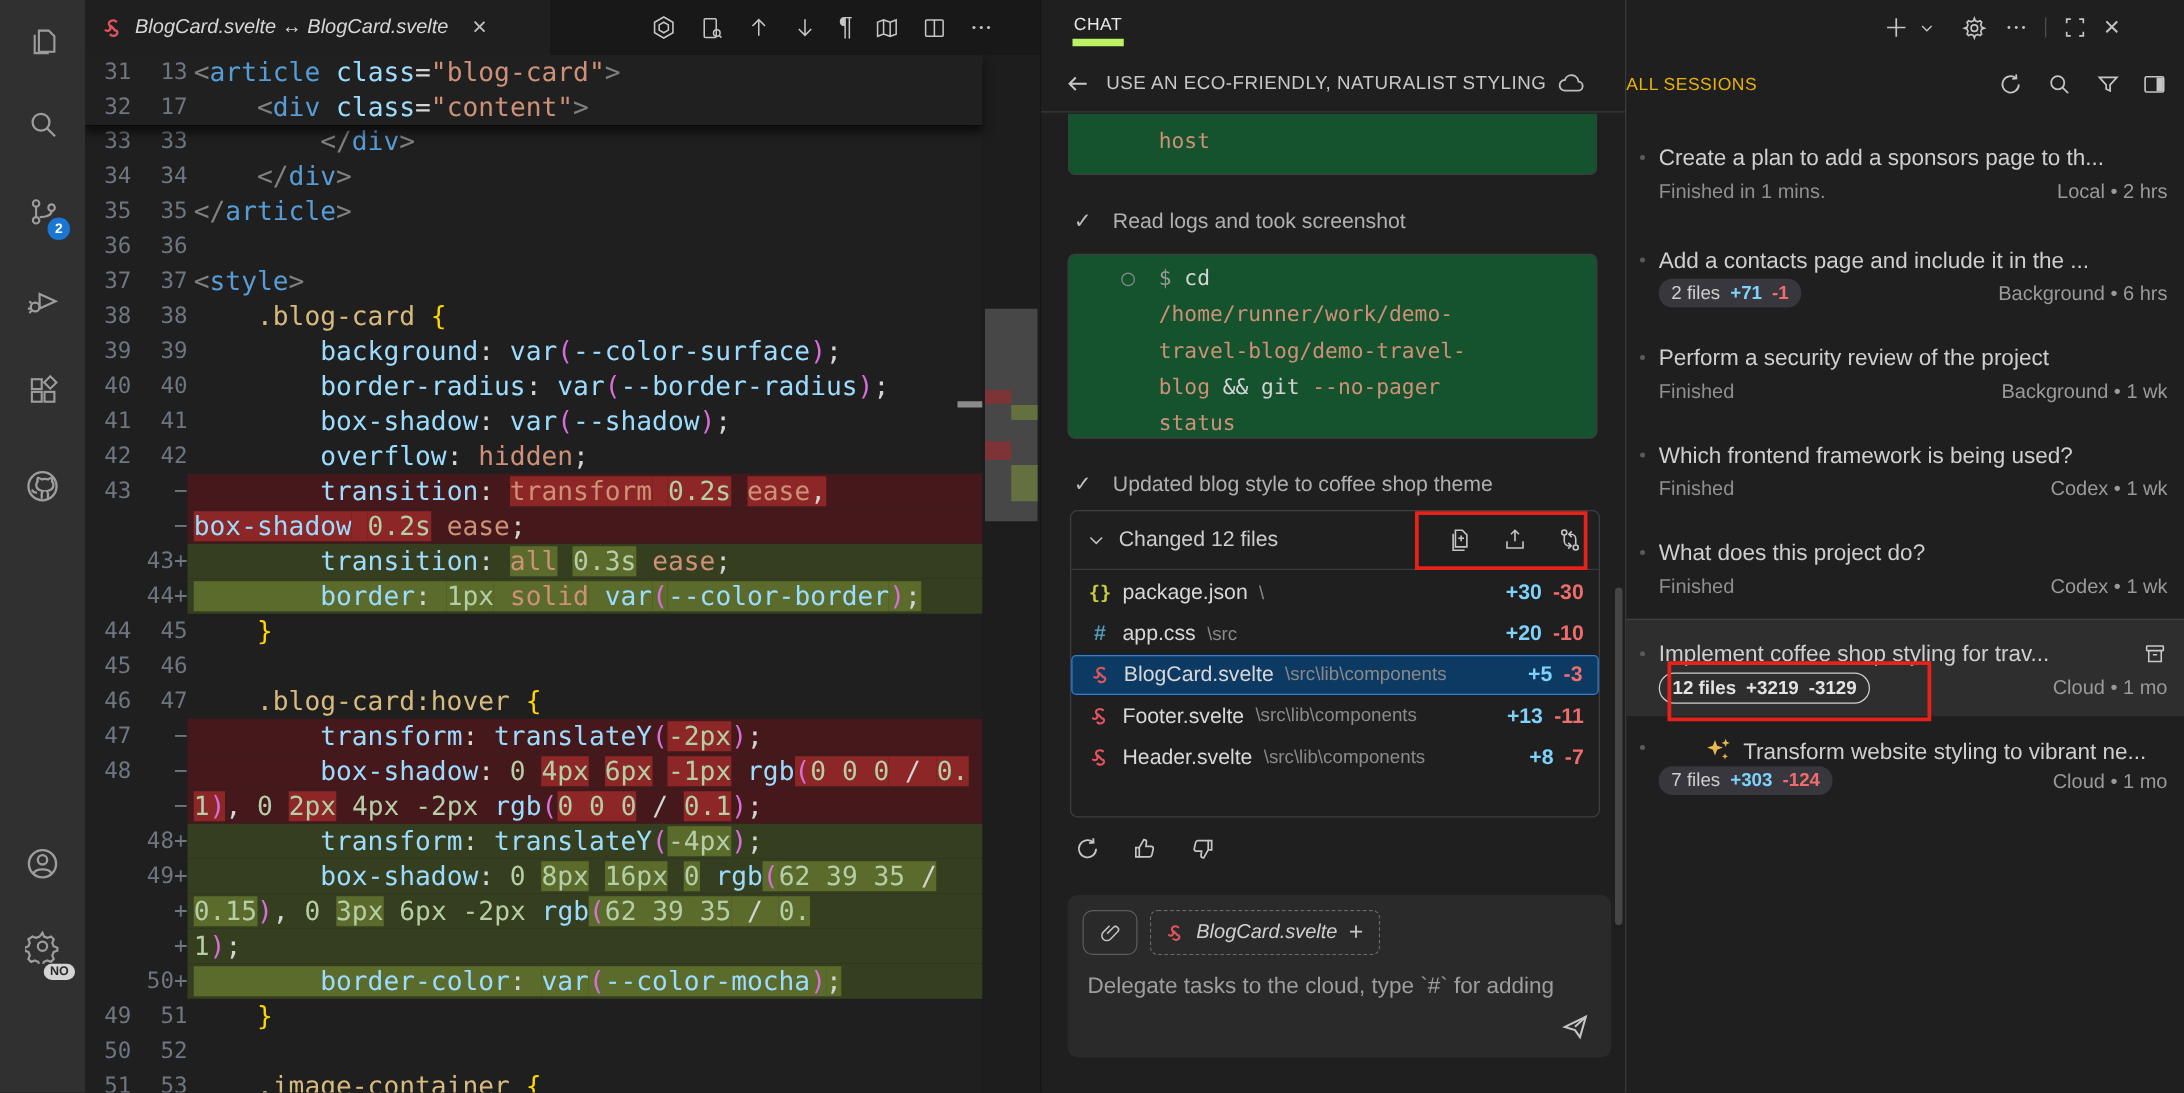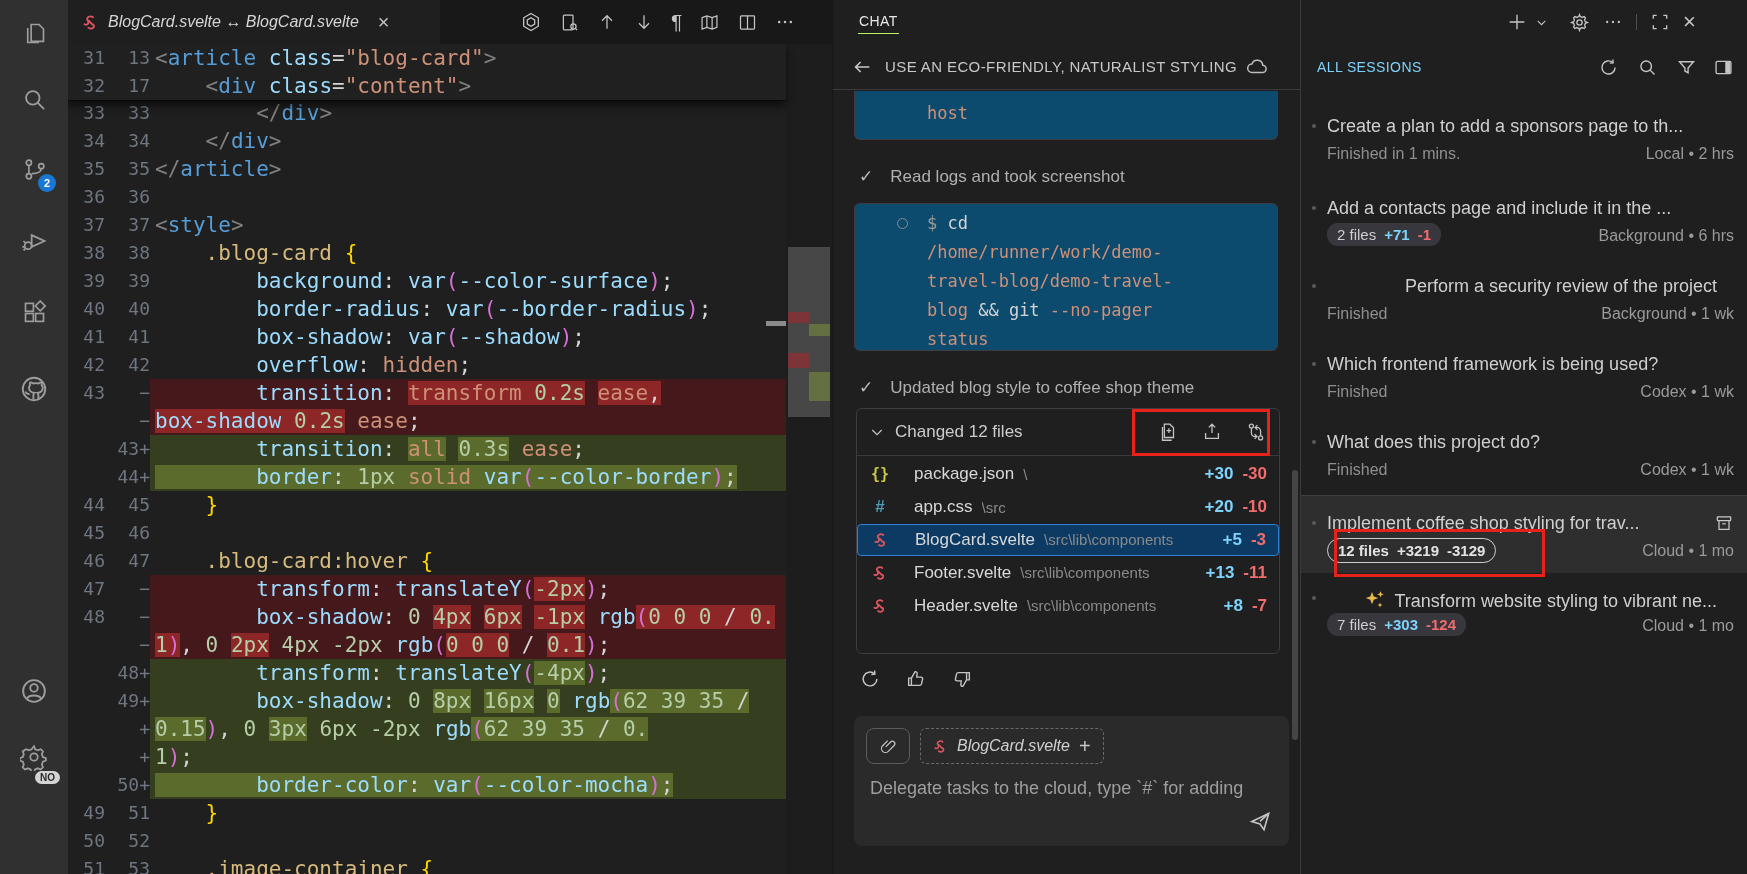--- a/index.html
+++ b/index.html
@@ -42,54 +42,54 @@
   #rows { position:absolute; left:0; top:55px; width:718px; }
   #sticky { position:absolute; left:0; top:0; width:718px; height:57px; background:#202020;
      border-bottom:1px solid #0a0a0a; box-shadow:0 5px 7px rgba(0,0,0,.55); z-index:5; }
   #edscroll { position:absolute; left:718px; top:0; width:46px; height:830px; background:#1d1d1d; }
   .thumb { position:absolute; left:2px; top:203px; width:42px; height:170px; background:#474747; }
   .ovr { position:absolute; }
 
   
   #chatpanel { position:absolute; left:832px; top:0; width:468px; height:874px; background:#1f1f20; border-left:1px solid #161616; }
   #chattab { position:absolute; left:25px; top:0; height:44px; display:flex; align-items:center; }
-  #chattab span { font-size:14px; letter-spacing:.4px; color:#e7e7e7; border-bottom:1px solid #bef264; padding:3px 1px 4px; }
+  #chattab span { font-size:14px; letter-spacing:.4px; color:#e7e7e7; border-bottom:6px solid #bef264; padding:3px 1px 4px; }
   #convheader { position:absolute; left:0; top:44px; width:468px; height:46px; border-bottom:1px solid #3a3a3c;
      display:flex; align-items:center; }
   #convtitle { font-size:15px; letter-spacing:.4px; color:#c8c8c8; white-space:nowrap; overflow:hidden; width:356px; }
-  .chatbox { position:absolute; left:21px; width:424px; border:1px solid #3e3e42; border-radius:6px; background:#0c4a6e; }
+  .chatbox { position:absolute; left:21px; width:424px; border:1px solid #3e3e42; border-radius:6px; background:#14532d; }
   .cmdline { font:17px/29px "DejaVu Sans Mono", monospace; white-space:pre; }
   .c-orange { color:#ce9178; } .c-plain { color:#d4d4d4;margin-top:24px; } .c-dim { color:#9a9a9a; }
   .stepcheck { color:#bcbcbc; font-size:17px; }
   .steptext { color:#b0b0b0; font-size:17px; }
 
   #filecard { position:absolute; left:23px; top:408px; width:424px; height:246px; border:1px solid #3e3e42; border-radius:6px; }
   #filecard-h { height:47px; border-bottom:1px solid #3a3a3c; display:flex; align-items:center; padding:0 12px; gap:10px; }
   #filecard-h .lbl { font-size:17px; color:#cccccc; flex:1; }
   .frow { height:32.8px; display:flex; align-items:center; padding:0 12px 0 14px; gap:9px; font-size:17px; }
-  .frow .nm { color:#d8d8d8; white-space:nowrap;margin-left:16px; }
+  .frow .nm { color:#d8d8d8; white-space:nowrap; }
   .frow .pth { color:#8a8a8a; font-size:15px; white-space:nowrap; overflow:hidden; flex:1; }
   .addn { color:#7dd3fc; font-weight:600; } .deln { color:#f16c6c; font-weight:600; }
   .frow.selected { background:#0c3a63; border:1px solid #2f81d6; border-radius:4px; }
   .ficon { width:18px; flex:none; font-weight:bold; font-size:15px; display:flex; justify-content:center; }
 
   #inputbox { position:absolute; left:21px; top:716px; width:435px; height:130px; background:#2a2a2b; border-radius:8px; }
   .clipbtn { position:absolute; left:12px; top:12px; width:44px; height:36px; border:1px solid #5b5b5b; border-radius:8px;
      display:flex; align-items:center; justify-content:center; color:#c5c5c5; }
   .chip { position:absolute; left:66px; top:12px; height:36px; border:1px dashed #6a6a6a; border-radius:6px;
      display:flex; align-items:center; padding:0 12px; gap:9px; color:#d0d0d0; }
   .chip .nm { font-style:italic; font-size:16px; }
   .chip .plus { font-size:20px; color:#c5c5c5; }
   #placeholder { position:absolute; left:16px; top:62px; width:418px; font-size:18px; color:#9e9e9e; white-space:nowrap; overflow:hidden; }
 
   
   #sesspanel { position:absolute; left:1300px; top:0; width:447px; height:874px; background:#1f1f20; border-left:1px solid #3a3a3c; }
   #panelactions { position:absolute; top:0; left:205px; height:44px; display:flex; align-items:center; gap:13px; color:#d0d0d0; }
   #sesshead { position:absolute; left:0; top:44px; width:447px; height:46px; display:flex; align-items:center; }
-  #sesshead .lbl { margin-left:16px; font-size:14px; letter-spacing:.4px; color:#7dd3fc; flex:1; }
+  #sesshead .lbl { font-size:14px; letter-spacing:.4px; color:#eab308; flex:1; }
   .sess { position:absolute; left:0; width:447px; }
   .sess .dot { position:absolute; left:11px; top:9px; width:4px; height:4px; border-radius:2px; background:#5a5a5a; }
   .sess .ttl { position:absolute; left:26px; top:0; width:390px; font-size:18px; color:#cfcfcf; white-space:nowrap; overflow:hidden; }
   .sess .meta { position:absolute; left:26px; top:31px; font-size:16px; color:#8f8f8f; }
   .sess .src { position:absolute; right:14px; top:31px; font-size:16px; color:#9a9a9a; }
   .pill { display:inline-flex; gap:8px; align-items:center; background:#37373d; border-radius:11px; padding:3px 10px; font-size:15px; color:#cfcfcf; }
   .pill.outlined { background:transparent; border:1px solid #cfcfcf; color:#e3e3e3; font-weight:600; border-radius:13px; }
   .pill.outlined .addn, .pill.outlined .deln { color:#e3e3e3; }
   .sess.hovered { background:#2e2e2e; border-top:1px solid #3f3f3f; }
 
@@ -635,21 +635,21 @@
       <div class="sess" style="top: 194px; height: 64px;">
         <span class="dot" style="top: 12px;"></span>
         <div class="ttl" style="top: 4px;">Add a contacts page and include it in the ...</div>
         <span class="pill" style="position: absolute; left: 26px; top: 29px;">
           <span>2 files</span>
           <span class="addn">+71</span>
           <span class="deln">-1</span>
         </span>
         <div class="src" style="top: 33px;">Background • 6 hrs</div>
       </div>
-      <div class="sess" style="top: 272px; height: 64px; text-align: right;">
+      <div class="sess" style="top: 272px; height: 64px;">
         <span class="dot" style="top: 12px;"></span>
         <div class="ttl" style="top: 4px;">Perform a security review of the project</div>
         <div class="meta" style="top: 33px;">Finished</div>
         <div class="src" style="top: 33px;">Background • 1 wk</div>
       </div>
       <div class="sess" style="top: 350px; height: 64px;">
         <span class="dot" style="top: 12px;"></span>
         <div class="ttl" style="top: 4px;">Which frontend framework is being used?</div>
         <div class="meta" style="top: 33px;">Finished</div>
         <div class="src" style="top: 33px;">Codex • 1 wk</div>

